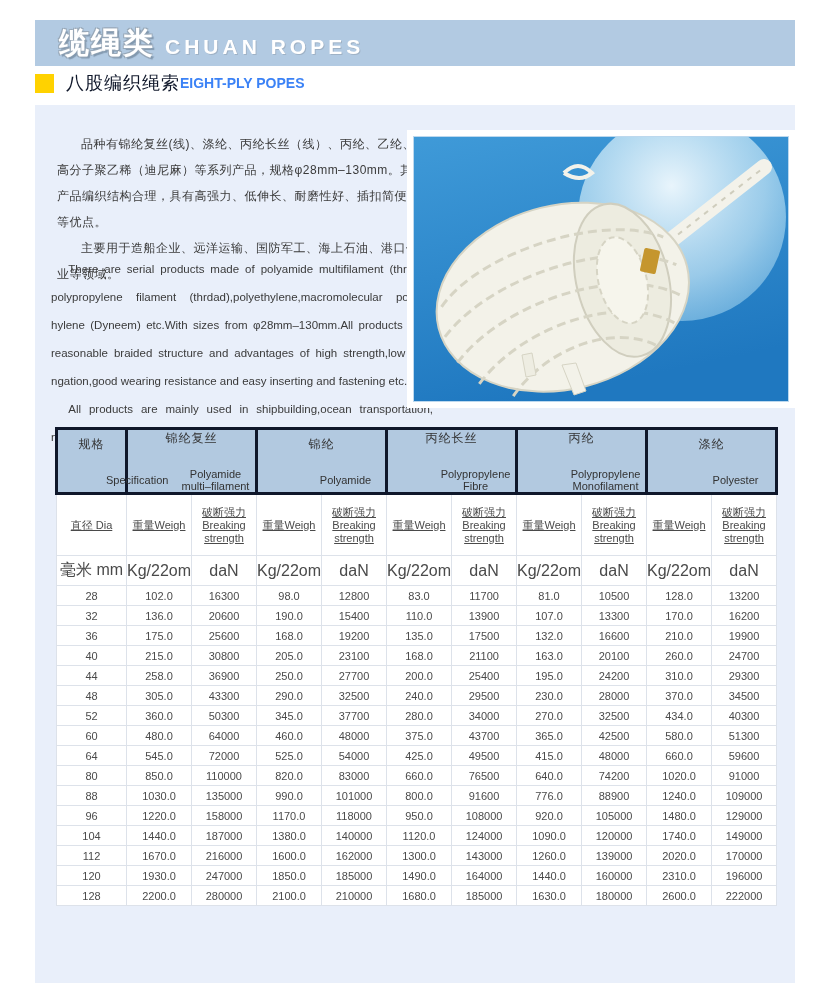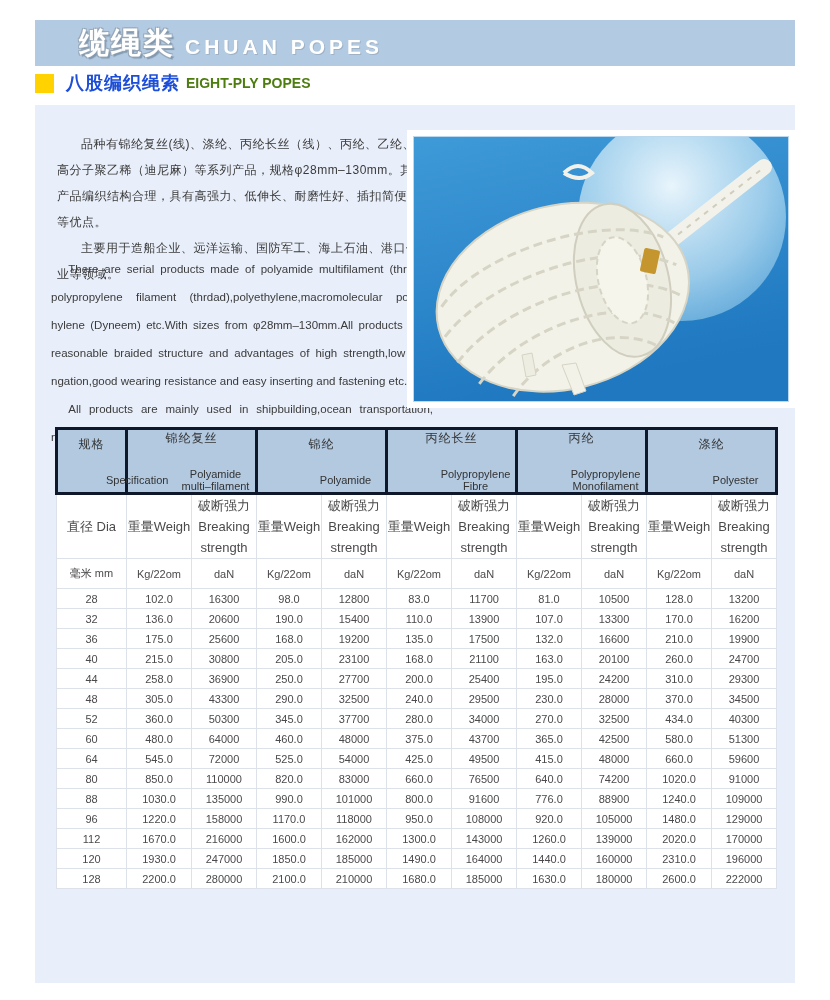--- a/index.html
+++ b/index.html
@@ -1,49 +1,49 @@
 <!DOCTYPE html>
 <html><head>
 <meta charset="utf-8">
 <style>
   html,body{margin:0;padding:0;background:#ffffff;}
   body{width:830px;height:1000px;position:relative;font-family:"Liberation Sans","DejaVu Sans",sans-serif;}
-  .banner{position:absolute;left:35px;top:20px;width:760px;height:46px;background:#b2cae2;display:flex;align-items:center;padding-left:44px;box-sizing:border-box;}
+  .banner{position:absolute;left:35px;top:20px;width:760px;height:46px;background:#b2cae2;display:flex;align-items:center;padding-left:24px;box-sizing:border-box;}
   .banner .cn{font-size:30px;font-weight:bold;color:#ffffff;letter-spacing:2px;
     text-shadow:-1px -1px 0 #98a8b8,1px -1px 0 #98a8b8,-1px 1px 0 #98a8b8,2px 2px 1px #8298ae;}
   .banner .en{font-size:21px;font-weight:bold;color:#ffffff;letter-spacing:4px;margin-left:10px;margin-top:8px;
     text-shadow:1px 1px 0 #9fb2c6;}
   .subtitle{position:absolute;left:35px;top:70px;height:26px;display:flex;align-items:center;}
   .subtitle .sq{width:19px;height:19px;background:#ffd200;margin-right:12px;}
-  .subtitle .cn{font-size:18px;font-weight:bold;color:#1d4ed8;letter-spacing:1px;}
-  .subtitle .en{font-size:14px;font-weight:bold;color:#4d7c0f;margin-left:6px;letter-spacing:0px;}
+  .subtitle .cn{font-size:18px;font-weight:normal;color:#0f172a;letter-spacing:1px;}
+  .subtitle .en{font-size:14px;font-weight:bold;color:#3b82f6;letter-spacing:0px;}
   .panel{position:absolute;left:35px;top:105px;width:760px;height:878px;background:#e9effa;}
   .para-cn{position:absolute;left:22px;top:26px;width:362px;font-size:12px;color:#3a3a3a;line-height:26px;letter-spacing:0.5px;}
   .para-cn p{margin:0;text-indent:2em;}
   .para-en{position:absolute;left:16px;top:150px;width:382px;font-size:11.5px;color:#3a3a3a;line-height:28px;text-align:justify;}
   .para-en p{margin:0;text-indent:1.5em;}
   .photo{position:absolute;left:372px;top:25px;width:388px;height:278px;background:#ffffff;box-sizing:border-box;padding:7px;}
   .photo .inner{width:100%;height:100%;outline:1px solid #bcd8ee;}
   .spec-table{position:absolute;left:20px;top:322px;width:720px;border-collapse:collapse;table-layout:fixed;}
   .spec-table col.c-dia{width:70px;}
   .spec-table col.c-sub{width:65px;}
   .spec-table th.grp{background:#b2c9e0;border:3px solid #0f172a;height:49px;font-weight:normal;color:#333;padding:0;}
   .spec-table th.grp .l1{font-size:12px;letter-spacing:1px;}
   .spec-table th.grp .l2{font-size:11px;margin-top:21px;padding-left:48px;}
   .spec-table td{border:1px solid #dde2ea;background:#ffffff;text-align:center;color:#4a4a4a;padding:0;}
-  .spec-table tr.subhead td{height:60px;font-size:13px;line-height:21px;}
-  .spec-table tr.units td{height:29px;font-size:11px;}
+  .spec-table tr.subhead td{height:60px;font-size:11px;line-height:13px;text-decoration:underline;}
+  .spec-table tr.units td{height:29px;font-size:16px;}
   .spec-table tr.data td{height:19px;font-size:11px;}
 </style>
 </head>
 <body>
 
 <div class="banner">
   <span class="cn">缆绳类</span>
-  <span class="en">CHUAN POPES</span>
+  <span class="en">CHUAN ROPES</span>
 </div>
 
 <div class="subtitle">
   <span class="sq"></span>
   <span class="cn">八股编织绳索</span>
   <span class="en">EIGHT-PLY POPES</span>
 </div>
 
 <div class="panel">
 
@@ -317,20 +317,33 @@
           <td>1170.0</td>
           <td>118000</td>
           <td>950.0</td>
           <td>108000</td>
           <td>920.0</td>
           <td>105000</td>
           <td>1480.0</td>
           <td>129000</td>
         </tr>
         <tr class="data">
+          <td>104</td>
+          <td>1440.0</td>
+          <td>187000</td>
+          <td>1380.0</td>
+          <td>140000</td>
+          <td>1120.0</td>
+          <td>124000</td>
+          <td>1090.0</td>
+          <td>120000</td>
+          <td>1740.0</td>
+          <td>149000</td>
+        </tr>
+        <tr class="data">
           <td>112</td>
           <td>1670.0</td>
           <td>216000</td>
           <td>1600.0</td>
           <td>162000</td>
           <td>1300.0</td>
           <td>143000</td>
           <td>1260.0</td>
           <td>139000</td>
           <td>2020.0</td>

